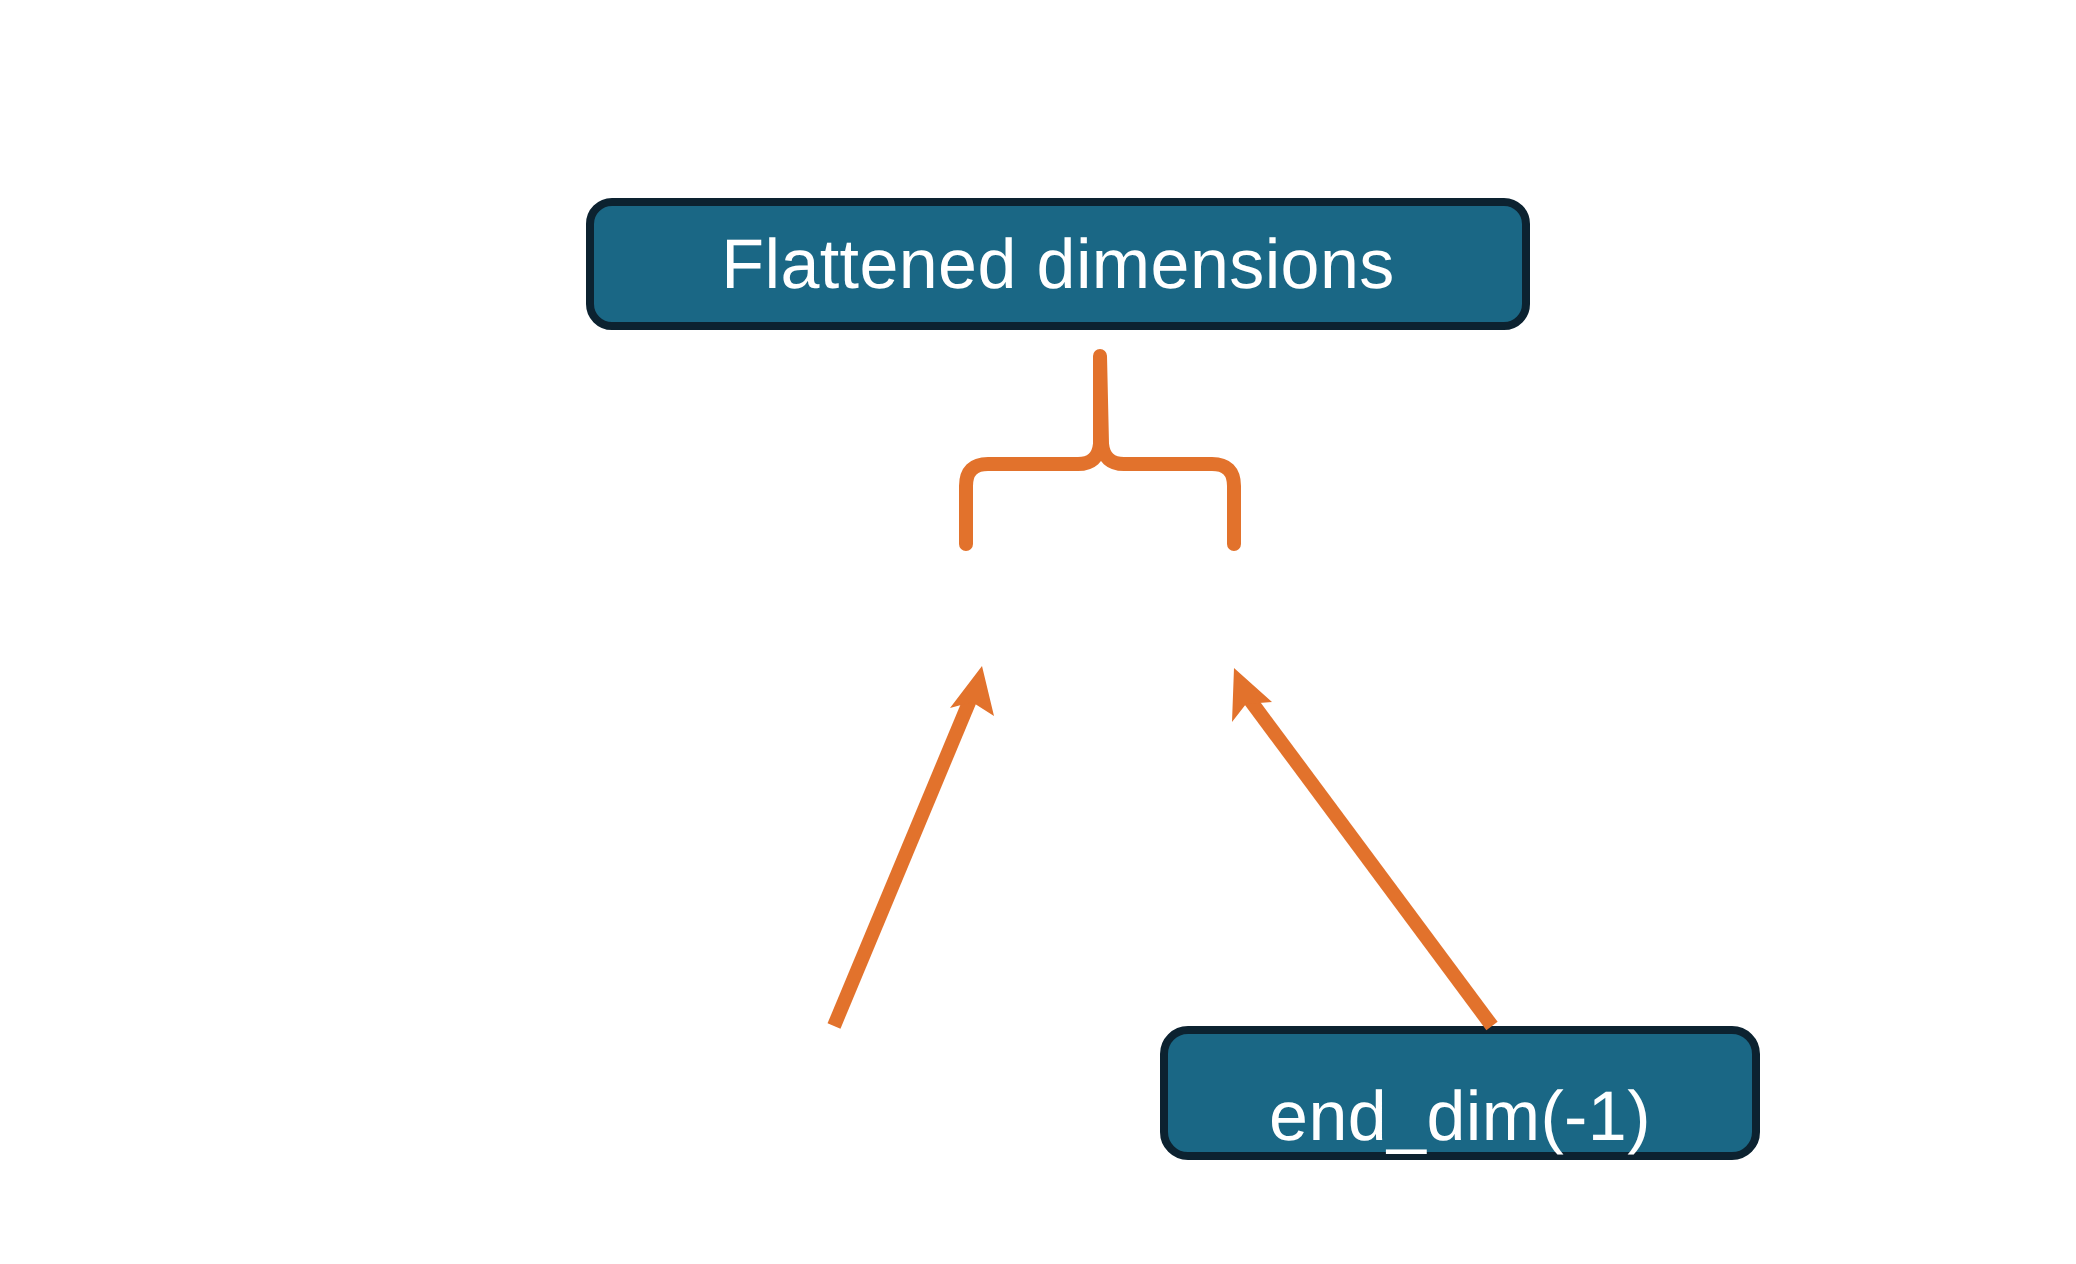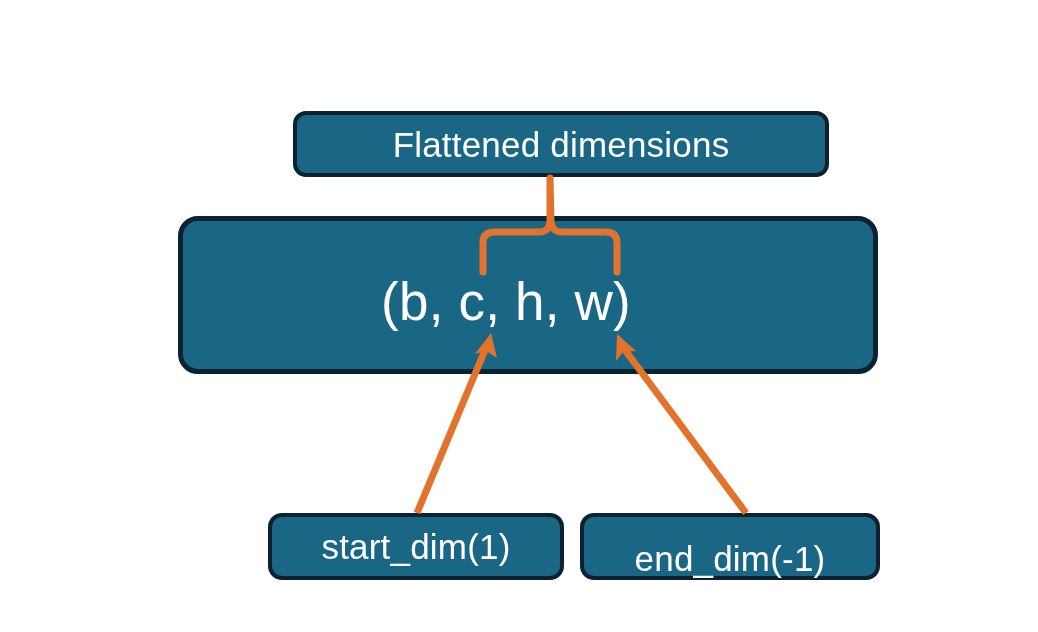--- a/index.html
+++ b/index.html
@@ -32,24 +32,23 @@
     font-weight: 400;
     letter-spacing: 0.2px;
     white-space: nowrap;
     line-height: 1;
   }
 
   
   #node-flattened {
     left: 293px;
     top: 99px;
-    width: 536px;
+    width: 472px;
     height: 66px;
     border-radius: 13px;
-    margin-top: 12px;
   }
   #node-flattened .node-label { font-size: 35px; }
 
   
   #node-shape {
     left: 178px;
     top: 216px;
     width: 700px;
     height: 158px;
     border-radius: 20px;
@@ -92,27 +91,21 @@
 </style>
 </head>
 <body>
 
 <div id="canvas">
 
   <div class="node" id="node-flattened">
     <span class="node-label">Flattened dimensions</span>
   </div>
 
-  <div class="node" id="node-shape">
-    <span class="node-label">(b, c, h, w)</span>
-  </div>
 
-  <div class="node" id="node-start-dim">
-    <span class="node-label">start_dim(1)</span>
-  </div>
 
   <div class="node" id="node-end-dim">
     <span class="node-label">end_dim(-1)</span>
   </div>
 
   <svg id="connectors" viewBox="0 0 1038 632">
 
     <g>
       <path d="M 483 272
                L 483 243

